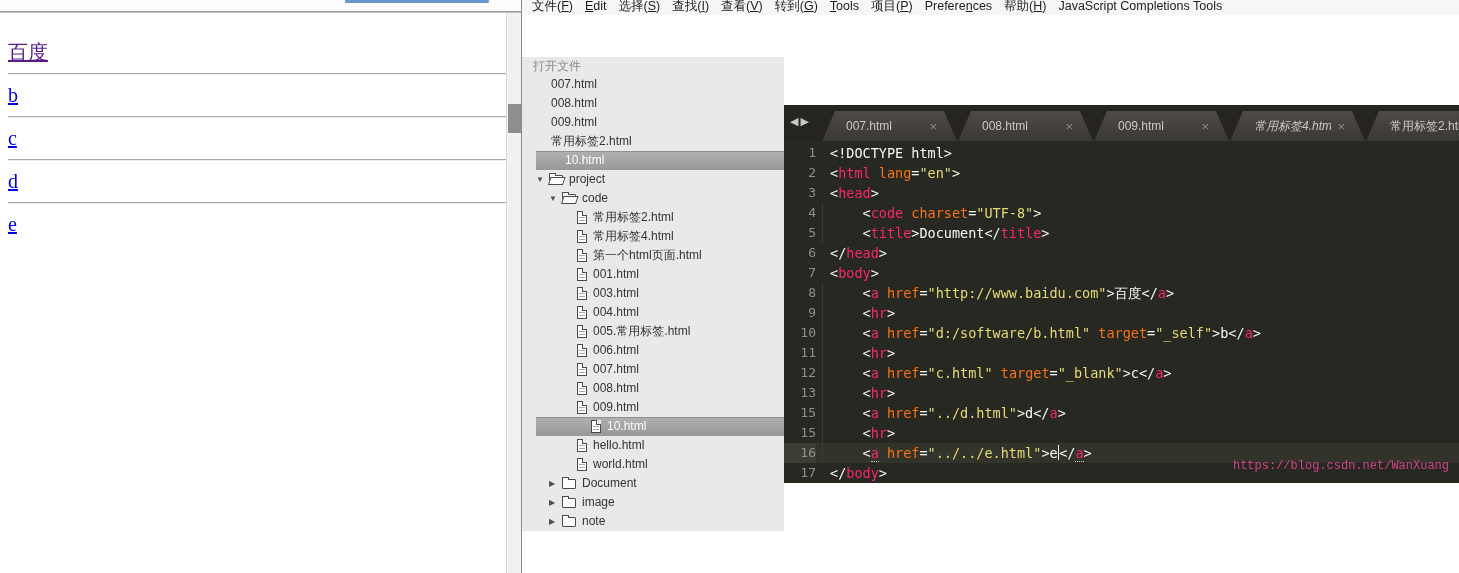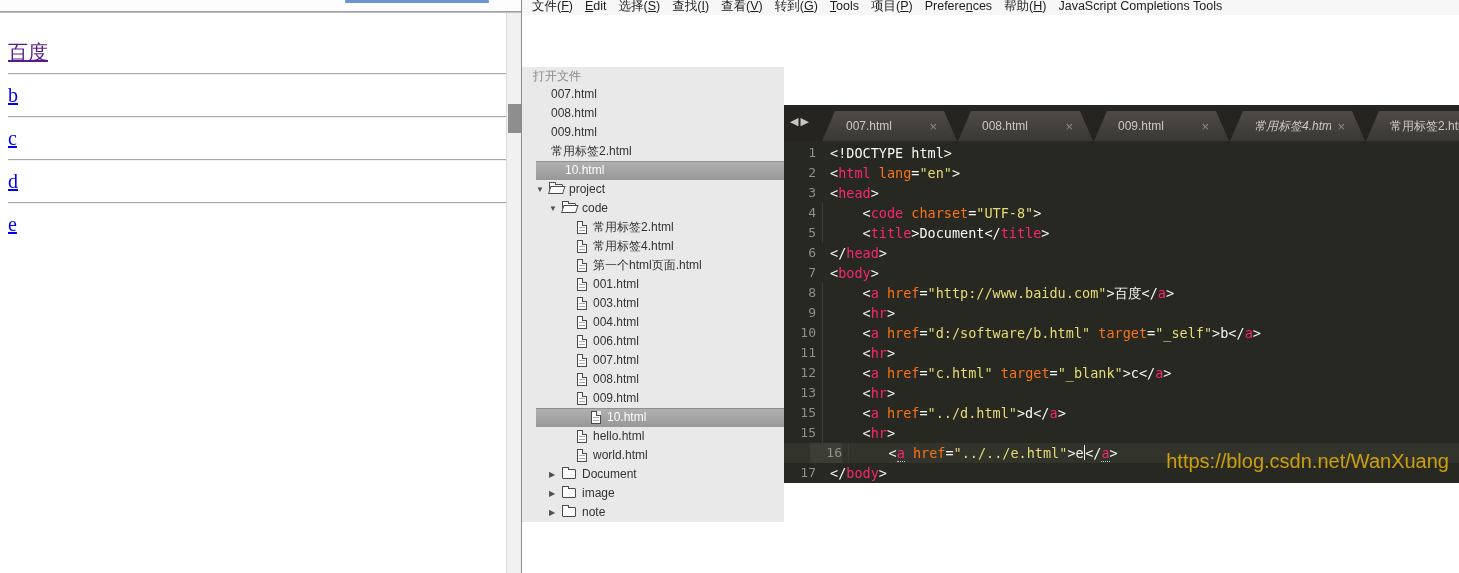--- a/index.html
+++ b/index.html
@@ -68,31 +68,31 @@
          clip-path:polygon(13px 0, calc(100% - 13px) 0, 100% 100%, 0 100%);
          display:flex; align-items:center; justify-content:space-between;
          padding:0 20px 0 24px; color:#cbc9c6; font-size:12px; cursor:pointer; white-space:nowrap; }
   .tab-title { overflow:hidden; text-overflow:clip; }
   .tab-title.italic { font-style:italic; }
   .tab-close { color:#8f8d8a; font-size:13px; margin-left:6px; cursor:pointer; }
 
   .code-area { position:relative; flex:1; padding-top:2px; overflow:hidden;
                font-family:"DejaVu Sans Mono","Liberation Mono",monospace; font-size:13.5px; }
   .code-line { display:flex; height:20px; line-height:20px; white-space:pre; position:relative; }
-  .code-line.active { background:#32332b;padding-left:26px; }
+  .code-line.active { background:#32332b; }
   .ln { width:32px; flex:none; text-align:right; color:#8f908a; font-size:13px; }
   .code-line.active .ln { background:#3c3d34; }
   .code-text { padding-left:14px; position:relative; }
   .code-line.ind .code-text::before { content:''; position:absolute; left:6px; top:0; bottom:0;
                width:1px; background:#3b3c35; }
   .tok-p { color:#f8f8f2; } .tok-t { color:#f92672;margin-top:41px; } .tok-a { color:#f97316;margin-top:48px; } .tok-s { color:#e6db74; }
   .tag-ul { border-bottom:1px dotted #c8c8c0; }
   .caret { display:inline-block; width:1.5px; height:15px; background:#f8f8f0; vertical-align:-2px; }
-  .watermark { position:absolute; right:10px; bottom:10px; color:#eab308; opacity:.85;
-               font-size:20px; font-family:Liberation Sans, sans-serif; }
+  .watermark { position:absolute; right:10px; bottom:10px; color:#ec4899; opacity:.85;
+               font-size:12px; font-family:Liberation Mono, monospace; }
 </style>
 </head>
 <body>
 
 <div class="screen">
 
   <section class="browser">
     <div class="browser-chrome">
       <div class="focus-underline"></div>
     </div>
@@ -163,20 +163,24 @@
               <span class="icon-file"></span>
               <span>001.html</span>
             </div>
             <div class="side-row t-file">
               <span class="icon-file"></span>
               <span>003.html</span>
             </div>
             <div class="side-row t-file">
               <span class="icon-file"></span>
               <span>004.html</span>
+            </div>
+            <div class="side-row t-file">
+              <span class="icon-file"></span>
+              <span>005.常用标签.html</span>
             </div>
             <div class="side-row t-file">
               <span class="icon-file"></span>
               <span>006.html</span>
             </div>
             <div class="side-row t-file">
               <span class="icon-file"></span>
               <span>007.html</span>
             </div>
             <div class="side-row t-file">

